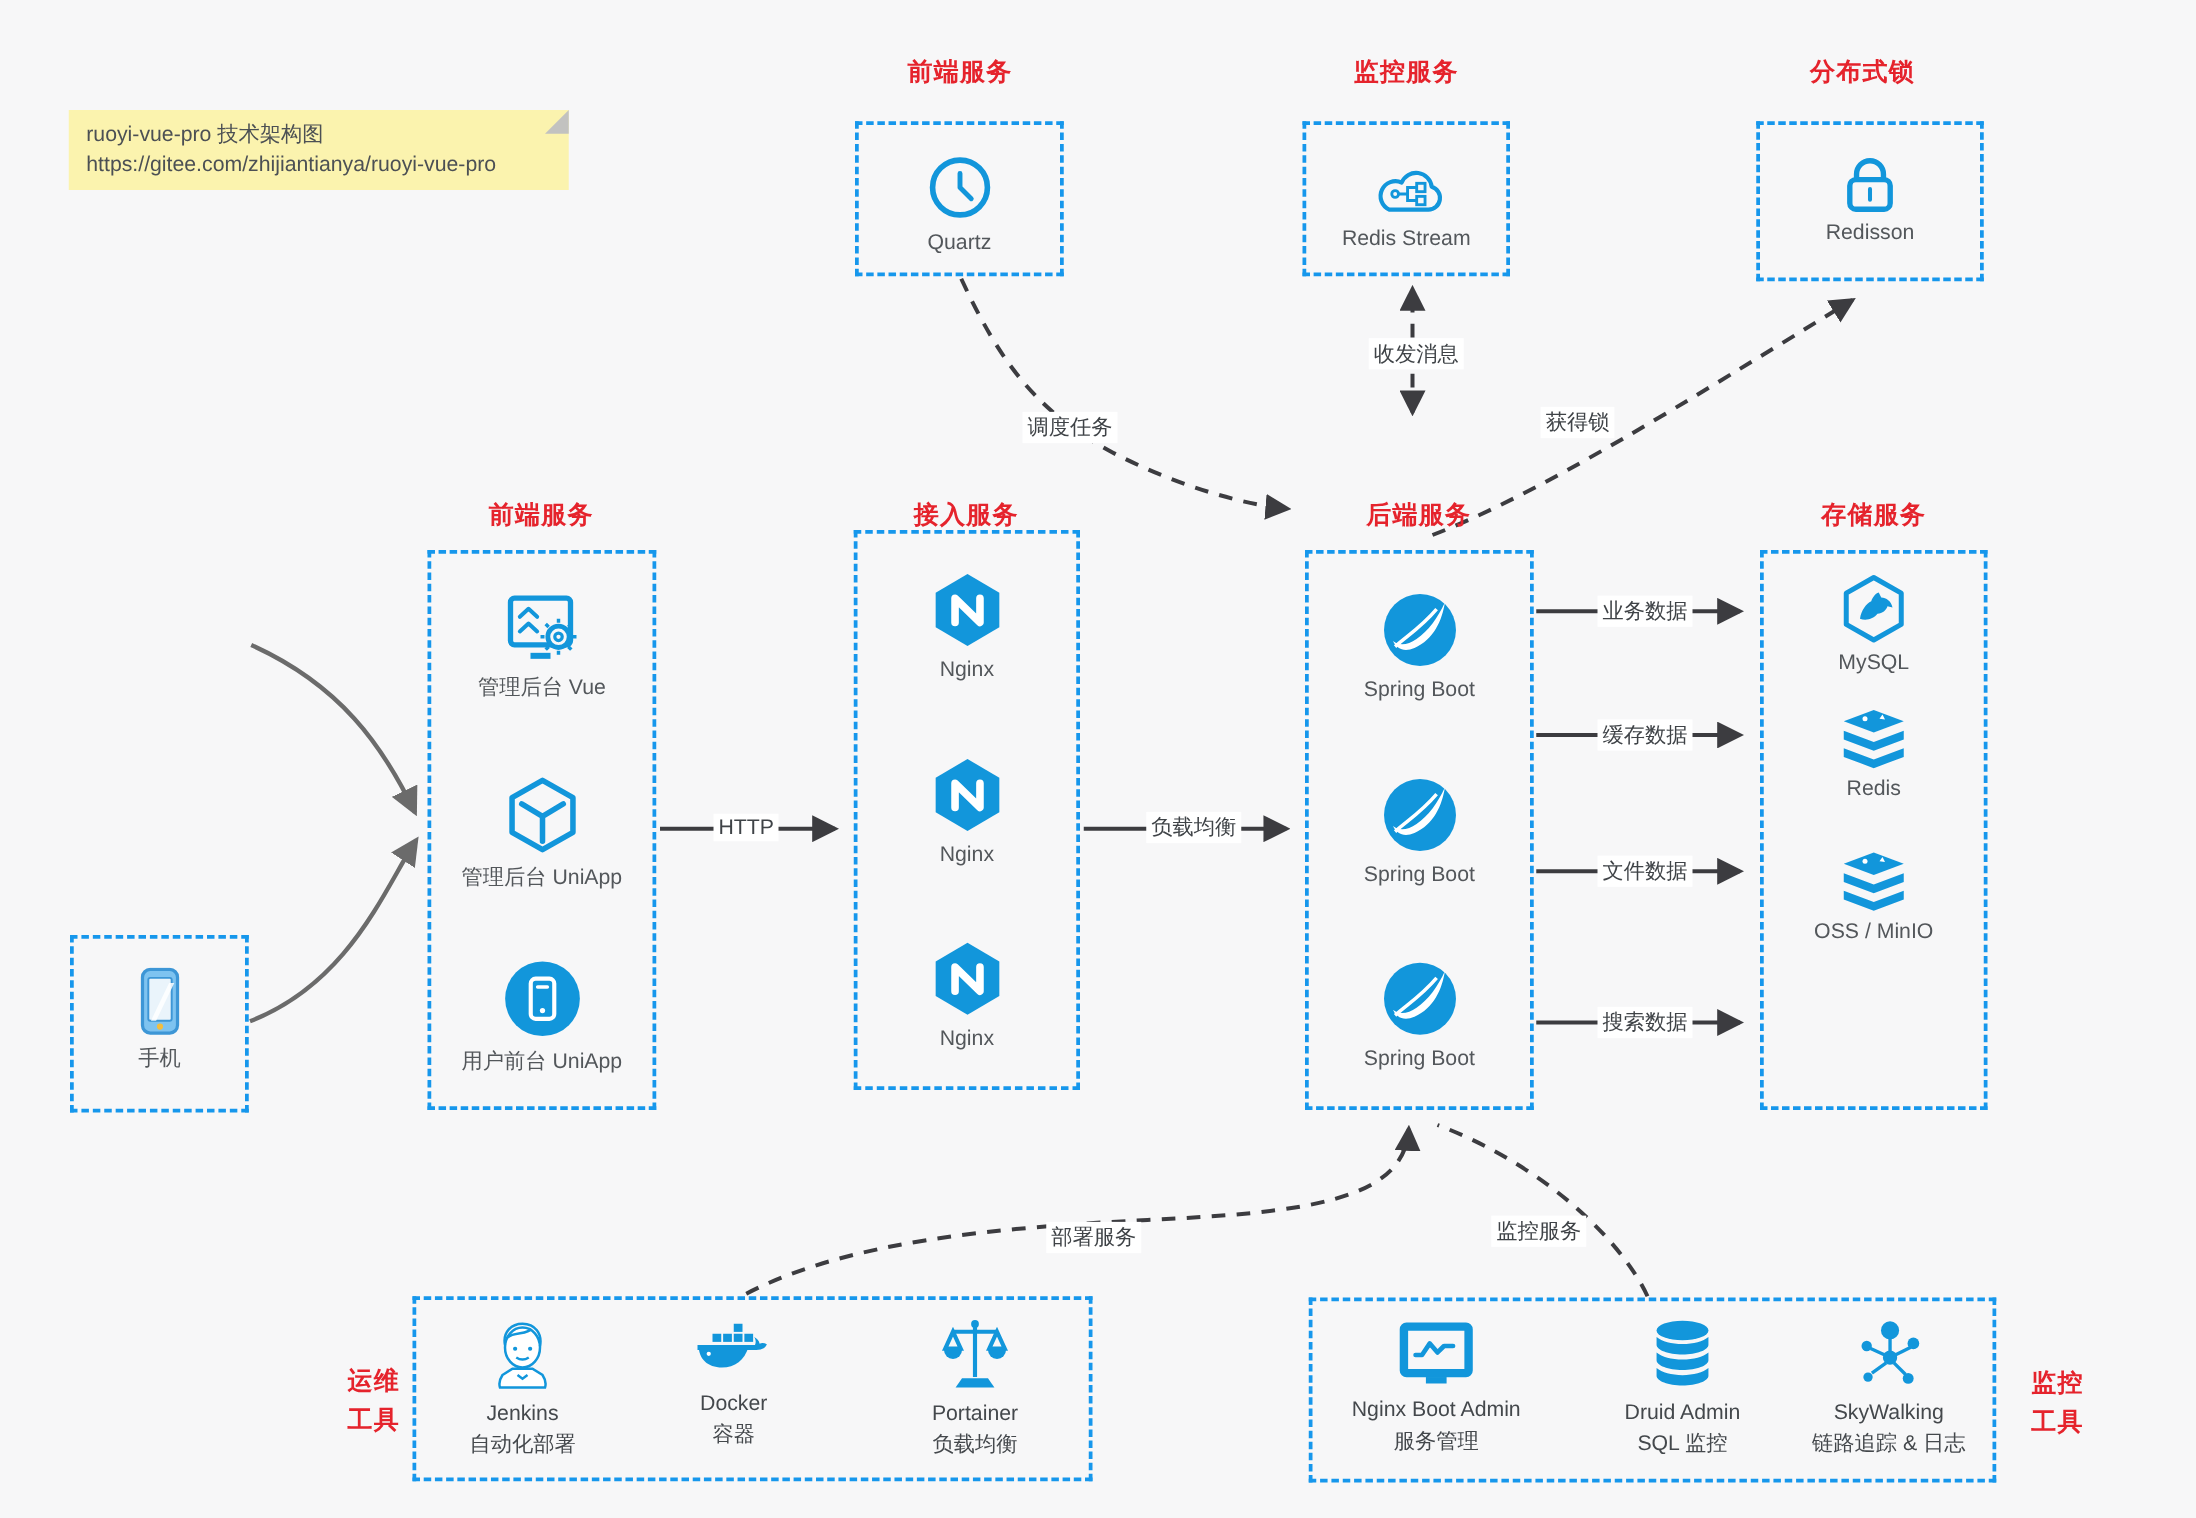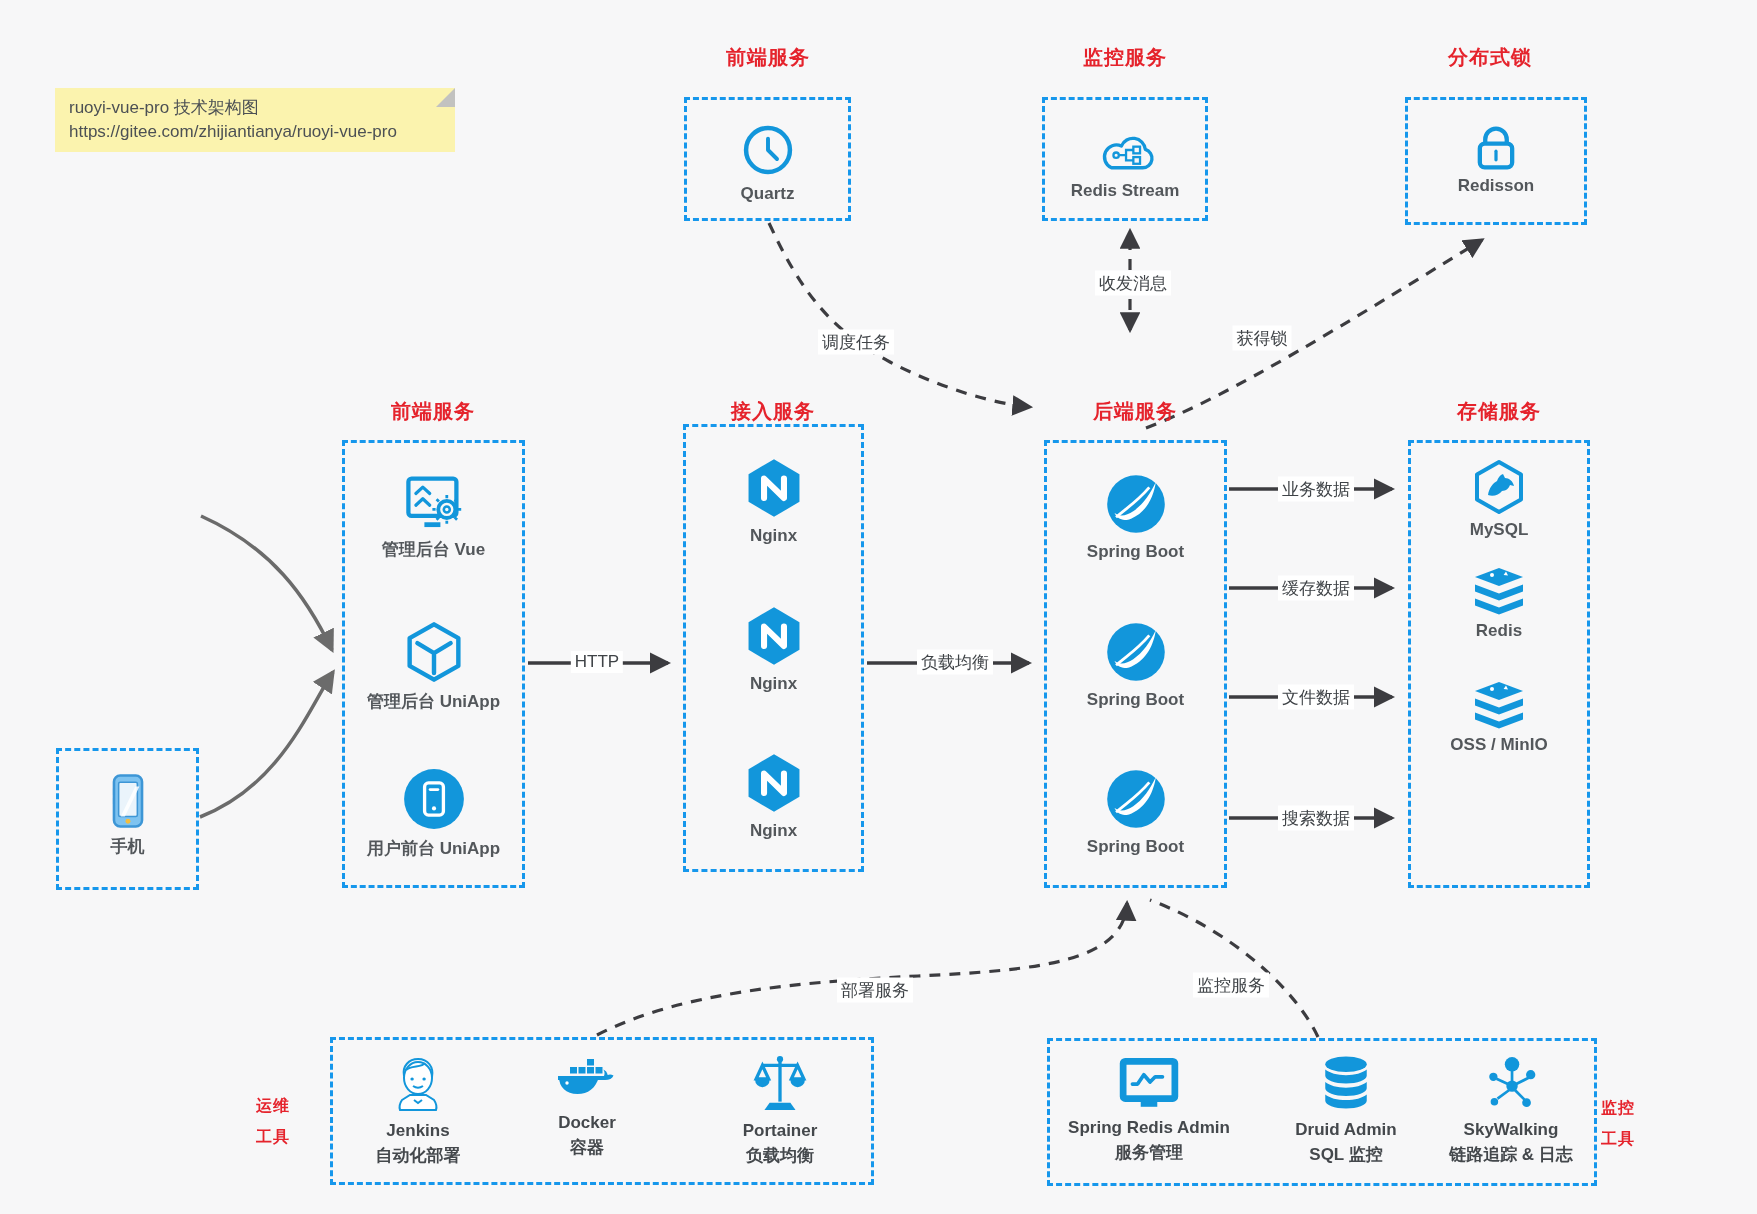--- a/index.html
+++ b/index.html
@@ -9,29 +9,29 @@
   body{margin:0;background:#f7f7f8;font-family:"Liberation Sans","DejaVu Sans",sans-serif;}
   .canvas{position:relative;width:1757px;height:1214px;background:#f7f7f8;overflow:hidden;}
   .wires{position:absolute;left:0;top:0;pointer-events:none;}
   .note{position:absolute;left:55px;top:88px;width:400px;height:64px;background:#fbf3ae;
         color:#4c5054;font-size:17px;line-height:24px;padding:8px 0 0 14px;}
   .note .fold{position:absolute;top:0;right:0;width:0;height:0;
         border-bottom:19px solid #c2c2c0;border-left:19px solid transparent;}
   .gtitle{position:absolute;top:44px;transform:translateX(-50%);color:var(--red);
         font-size:20px;font-weight:bold;white-space:nowrap;letter-spacing:1px;}
   .gtitle.row2{top:398px;}
-  .dbox{position:absolute;border:3px dashed var(--blue);font-weight:bold;}
+  .dbox{position:absolute;border:3px dashed var(--blue);}
   .vitem{position:absolute;left:0;width:100%;text-align:center;}
   .icon{display:block;margin:0 auto;}
   .ilabel{display:block;margin-top:7px;font-size:17px;color:#53575b;white-space:nowrap;}
   .hitem{position:absolute;text-align:center;}
   .iname{font-size:17px;color:#44484c;margin-top:9px;white-space:nowrap;}
   .idesc{font-size:17px;color:#44484c;margin-top:3px;white-space:nowrap;}
-  .side-title{position:absolute;color:var(--red);font-size:16px;font-weight:bold;
-        line-height:31px;text-align:left;letter-spacing:1px;}
+  .side-title{position:absolute;color:var(--red);font-size:20px;font-weight:bold;
+        line-height:31px;text-align:right;letter-spacing:1px;}
   .elabel{position:absolute;transform:translate(-50%,-50%);background:#fff;padding:1px 4px;
         font-size:17px;color:#3f4347;white-space:nowrap;}
 </style>
 </head>
 <body>
 
 <div class="canvas">
 
   <svg class="wires" width="1757" height="1214" viewBox="0 0 1757 1214">
     <defs>
@@ -299,21 +299,21 @@
     <div>监控</div>
     <div>工具</div>
   </div>
   <div class="dbox" style="left:1047px;top:1038px;width:550px;height:148px">
     <div class="hitem" style="left:4px;top:16px;width:190px">
       <svg class="icon" width="60" height="52" viewBox="0 0 58 50">
         <rect x="4" y="4" width="50" height="36" rx="2" fill="none" stroke="#1296db" stroke-width="6.5"></rect>
         <path d="M13 26h5l6-9 6 7 5-5h7" fill="none" stroke="#1296db" stroke-width="3.6" stroke-linecap="round" stroke-linejoin="round"></path>
         <rect x="21" y="43" width="16" height="5" fill="#1296db"></rect>
       </svg>
-      <div class="iname">Spring Redis Admin</div>
+      <div class="iname">Nginx Boot Admin</div>
       <div class="idesc">服务管理</div>
     </div>
     <div class="hitem" style="left:201px;top:14px;width:190px">
       <svg class="icon" width="50" height="56" viewBox="0 0 48 54">
         <g fill="#1296db">
           <ellipse cx="24" cy="9" rx="20" ry="7.5"></ellipse>
           <path d="M4 14v6c0 4.1 9 7.5 20 7.5s20-3.4 20-7.5v-6c-4 3.3-11.6 5.5-20 5.5S8 17.3 4 14z"></path>
           <path d="M4 26v6c0 4.1 9 7.5 20 7.5s20-3.4 20-7.5v-6c-4 3.3-11.6 5.5-20 5.5S8 29.3 4 26z"></path>
           <path d="M4 38v6c0 4.1 9 7.5 20 7.5s20-3.4 20-7.5v-6c-4 3.3-11.6 5.5-20 5.5S8 41.3 4 38z"></path>
         </g>

